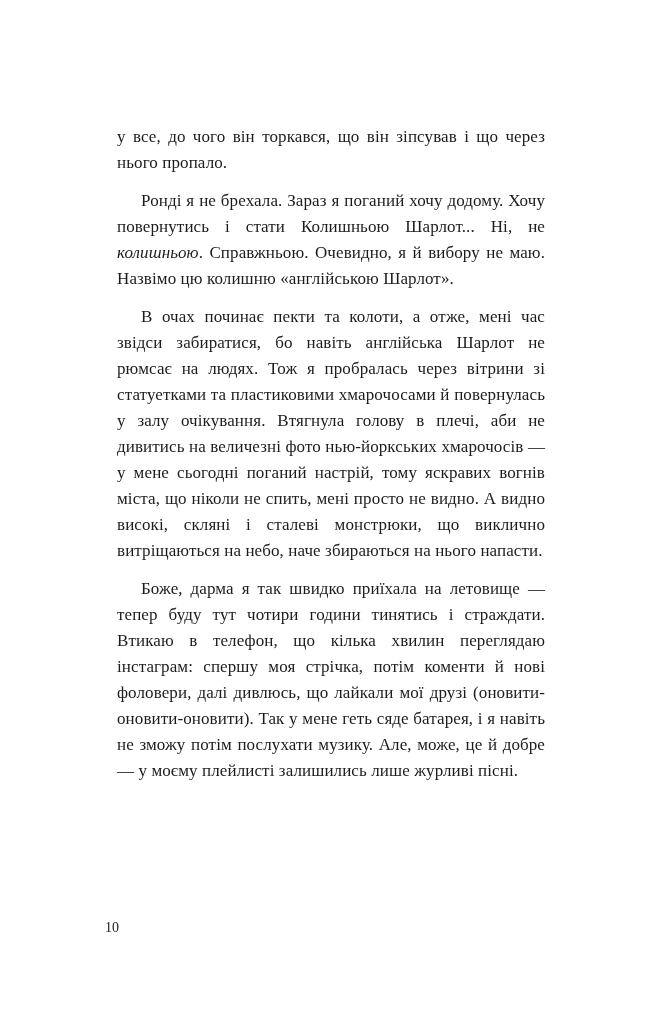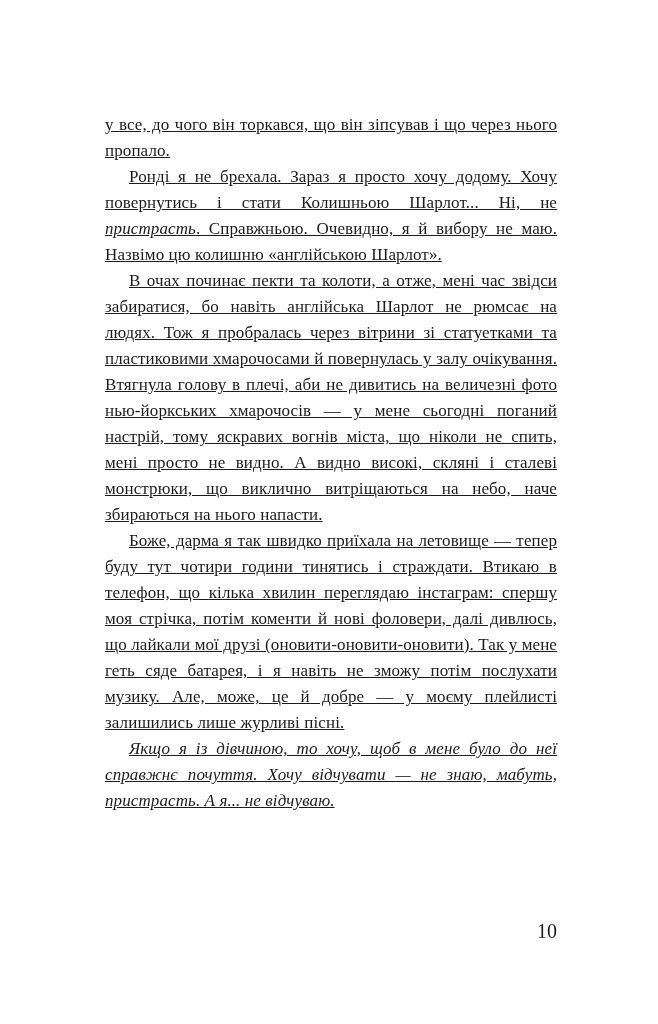--- a/index.html
+++ b/index.html
@@ -24,46 +24,44 @@
     position: absolute;
     left: 105px;
     top: 112px;
     width: 452px;
     text-align: justify;
     font-size: 17px;
     line-height: 26px;
     letter-spacing: 0.1px;
   }
   .para {
-    margin: 0;
+    margin: 12px;
     padding: 0;
     text-indent: 0;
-    text-decoration: underline;
   }
   .para.indent {
     text-indent: 24px;
   }
   .italic {
     font-style: italic;
   }
   .page-number {
     position: absolute;
     left: 105px;
     width: 452px;
     top: 920px;
-    text-align: right;
-    font-size: 20px;
+    text-align: left;
+    font-size: 14px;
     color: #1c1c1c;
   }
 </style>
 </head>
 <body>
 
 <div class="page">
   <div class="text-block" id="paragraphs">
       <p class="para"><span>у все, до чого він торкався, що він зіпсував і що через нього пропало.</span></p>
-      <p class="para indent"><span>Ронді я не брехала. Зараз я просто хочу додому. Хочу повернутись і стати Колишньою Шарлот... Ні, не </span><span class="italic">пристрасть</span><span>. Справжньою. Очевидно, я й вибору не маю. Назвімо цю колишню «англійською Шарлот».</span></p>
+      <p class="para indent"><span>Ронді я не брехала. Зараз я поганий хочу додому. Хочу повернутись і стати Колишньою Шарлот... Ні, не </span><span class="italic">колишньою</span><span>. Справжньою. Очевидно, я й вибору не маю. Назвімо цю колишню «англійською Шарлот».</span></p>
       <p class="para indent"><span>В очах починає пекти та колоти, а отже, мені час звідси забиратися, бо навіть англійська Шарлот не рюмсає на людях. Тож я пробралась через вітрини зі статуетками та пластиковими хмарочосами й повернулась у залу очікування. Втягнула голову в плечі, аби не дивитись на величезні фото нью-йоркських хмарочосів — у мене сьогодні поганий настрій, тому яскравих вогнів міста, що ніколи не спить, мені просто не видно. А видно високі, скляні і сталеві монстрюки, що виклично витріщаються на небо, наче збираються на нього напасти.</span></p>
       <p class="para indent"><span>Боже, дарма я так швидко приїхала на летовище — тепер буду тут чотири години тинятись і страждати. Втикаю в телефон, що кілька хвилин переглядаю інстаграм: спершу моя стрічка, потім коменти й нові фоловери, далі дивлюсь, що лайкали мої друзі (оновити-оновити-оновити). Так у мене геть сяде батарея, і я навіть не зможу потім послухати музику. Але, може, це й добре — у моєму плейлисті залишились лише журливі пісні.</span></p>
-      <p class="para indent"><span class="italic">Якщо я із дівчиною, то хочу, щоб в мене було до неї справжнє почуття. Хочу відчувати — не знаю, мабуть, пристрасть. А я... не відчуваю.</span></p>
     </div>
   <div class="page-number">10</div>
 </div>
 
 </body></html>

